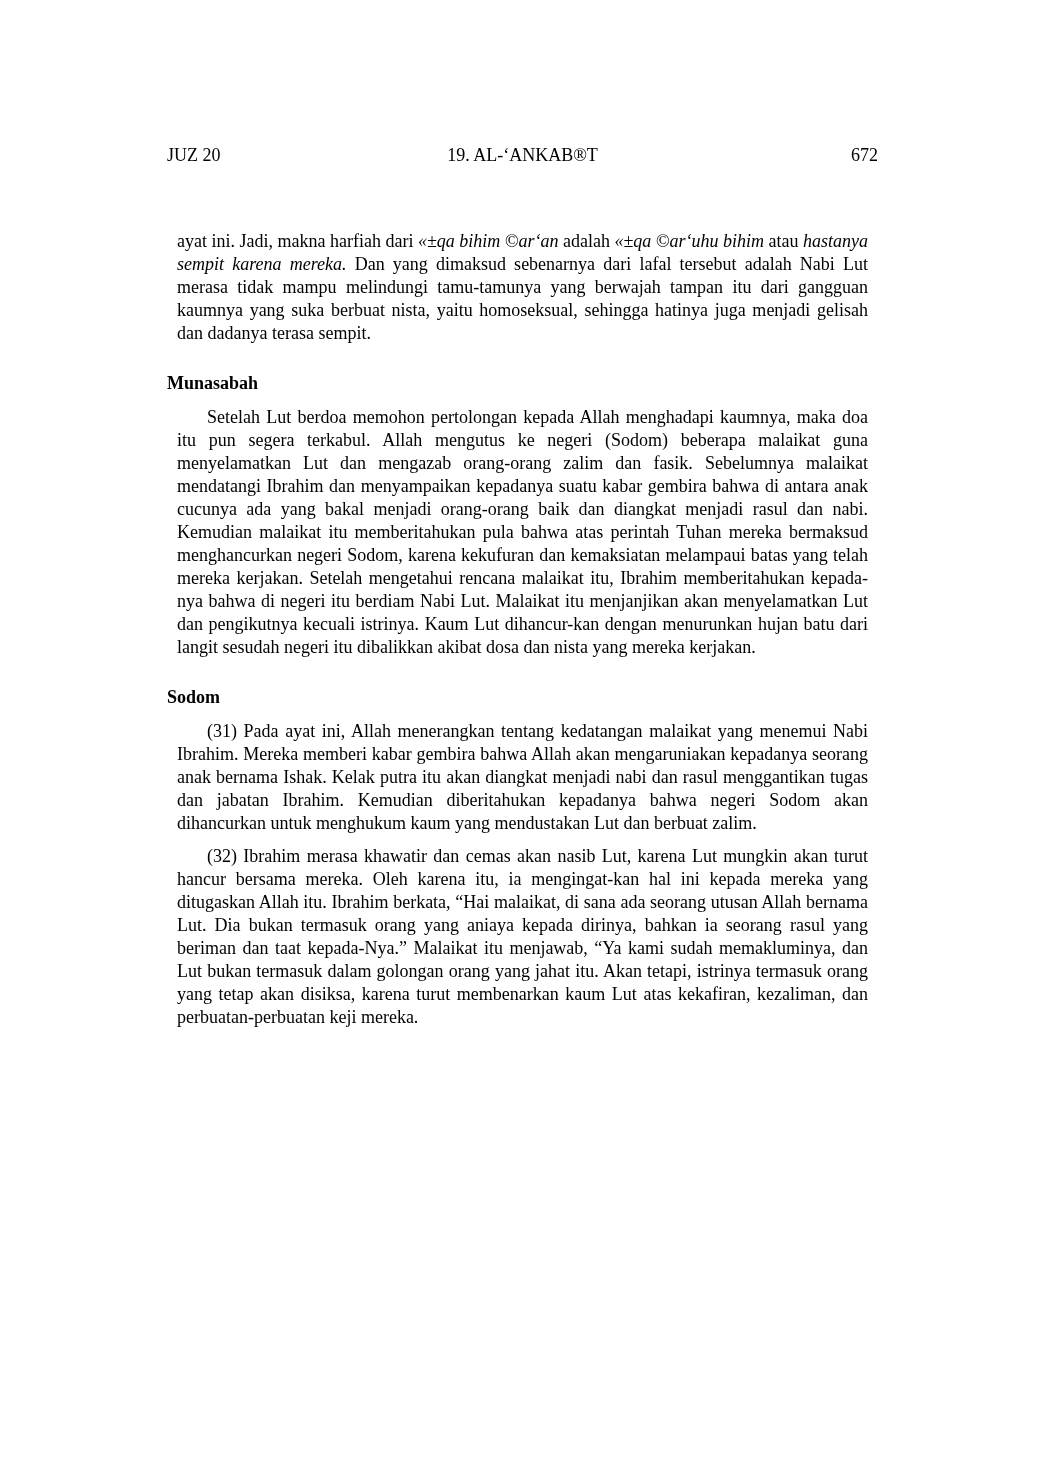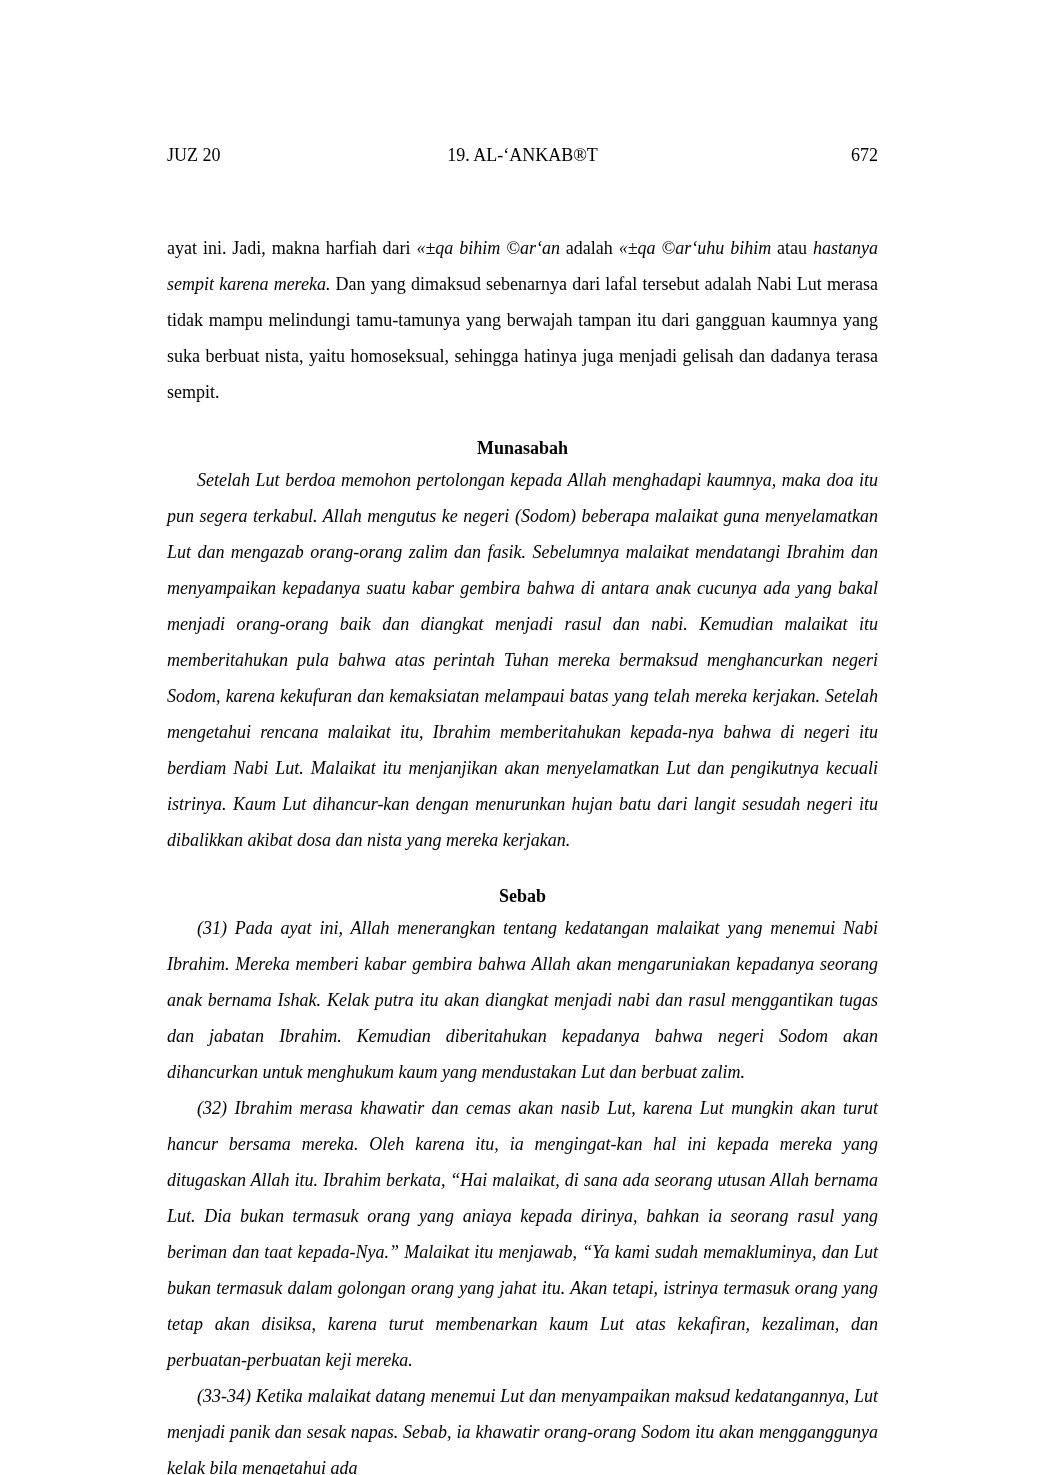--- a/index.html
+++ b/index.html
@@ -34,35 +34,33 @@
   .running-header .center {
     position: absolute;
     left: 0;
     right: 0;
     text-align: center;
   }
   .running-header { position: relative; }
   .running-header .left-slot { position: relative; z-index: 1; }
   .running-header .right-slot { position: relative; z-index: 1; }
   .doc-body p {
-    margin: 0;
+    margin: 10px;
     font-size: 18px;
-    line-height: 36px;
+    line-height: 23px;
     text-align: justify;
   }
   .doc-body p.indent {
     text-indent: 30px;
-    font-style: italic;
   }
   .doc-body h3.section-heading {
     margin: 26px 0 1px 0;
     font-size: 18px;
     line-height: 25.2px;
     font-weight: bold;
-    text-align: center;
   }
   .doc-body i {
     font-style: italic;
   }
 </style>
 </head>
 <body>
 
 <div class="page">
   <div class="content">
@@ -70,20 +68,19 @@
     <div class="running-header">
       <span class="left-slot">JUZ 20</span>
       <span class="center">19. AL-‘ANKAB®T</span>
       <span class="right-slot">672</span>
     </div>
 
     <div class="doc-body">
         <p class=""><span>ayat ini. Jadi, makna harfiah dari </span><i>«±qa bihim ©ar‘an</i><span> adalah </span><i>«±qa ©ar‘uhu bihim</i><span> atau </span><i>hastanya sempit karena mereka.</i><span> Dan yang dimaksud sebenarnya dari lafal tersebut adalah Nabi Lut merasa tidak mampu melindungi tamu-tamunya yang berwajah tampan itu dari gangguan kaumnya yang suka berbuat nista, yaitu homoseksual, sehingga hatinya juga menjadi gelisah dan dadanya terasa sempit.</span></p>
         <h3 class="section-heading">Munasabah</h3>
         <p class="indent"><span>Setelah Lut berdoa memohon pertolongan kepada Allah menghadapi kaumnya, maka doa itu pun segera terkabul. Allah mengutus ke negeri (Sodom) beberapa malaikat guna menyelamatkan Lut dan mengazab orang-orang zalim dan fasik. Sebelumnya malaikat mendatangi Ibrahim dan menyampaikan kepadanya suatu kabar gembira bahwa di antara anak cucunya ada yang bakal menjadi orang-orang baik dan diangkat menjadi rasul dan nabi. Kemudian malaikat itu memberitahukan pula bahwa atas perintah Tuhan mereka bermaksud menghancurkan negeri Sodom, karena kekufuran dan kemaksiatan melampaui batas yang telah mereka kerjakan. Setelah mengetahui rencana malaikat itu, Ibrahim memberitahukan kepada-nya bahwa di negeri itu berdiam Nabi Lut. Malaikat itu menjanjikan akan menyelamatkan Lut dan pengikutnya kecuali istrinya. Kaum Lut dihancur-kan dengan menurunkan hujan batu dari langit sesudah negeri itu dibalikkan akibat dosa dan nista yang mereka kerjakan.</span></p>
-        <h3 class="section-heading">Sebab</h3>
+        <h3 class="section-heading">Sodom</h3>
         <p class="indent"><span>(31) Pada ayat ini, Allah menerangkan tentang kedatangan malaikat yang menemui Nabi Ibrahim. Mereka memberi kabar gembira bahwa Allah akan mengaruniakan kepadanya seorang anak bernama Ishak. Kelak putra itu akan diangkat menjadi nabi dan rasul menggantikan tugas dan jabatan Ibrahim. Kemudian diberitahukan kepadanya bahwa negeri Sodom akan dihancurkan untuk menghukum kaum yang mendustakan Lut dan berbuat zalim.</span></p>
         <p class="indent"><span>(32) Ibrahim merasa khawatir dan cemas akan nasib Lut, karena Lut mungkin akan turut hancur bersama mereka. Oleh karena itu, ia mengingat-kan hal ini kepada mereka yang ditugaskan Allah itu. Ibrahim berkata, “Hai malaikat, di sana ada seorang utusan Allah bernama Lut. Dia bukan termasuk orang yang aniaya kepada dirinya, bahkan ia seorang rasul yang beriman dan taat kepada-Nya.” Malaikat itu menjawab, “Ya kami sudah memakluminya, dan Lut bukan termasuk dalam golongan orang yang jahat itu. Akan tetapi, istrinya termasuk orang yang tetap akan disiksa, karena turut membenarkan kaum Lut atas kekafiran, kezaliman, dan perbuatan-perbuatan keji mereka.</span></p>
-        <p class="indent"><span>(33-34) Ketika malaikat datang menemui Lut dan menyampaikan maksud kedatangannya, Lut menjadi panik dan sesak napas. Sebab, ia khawatir orang-orang Sodom itu akan mengganggunya kelak bila mengetahui ada</span></p>
       </div>
 
   </div>
 </div>
 
 </body></html>

